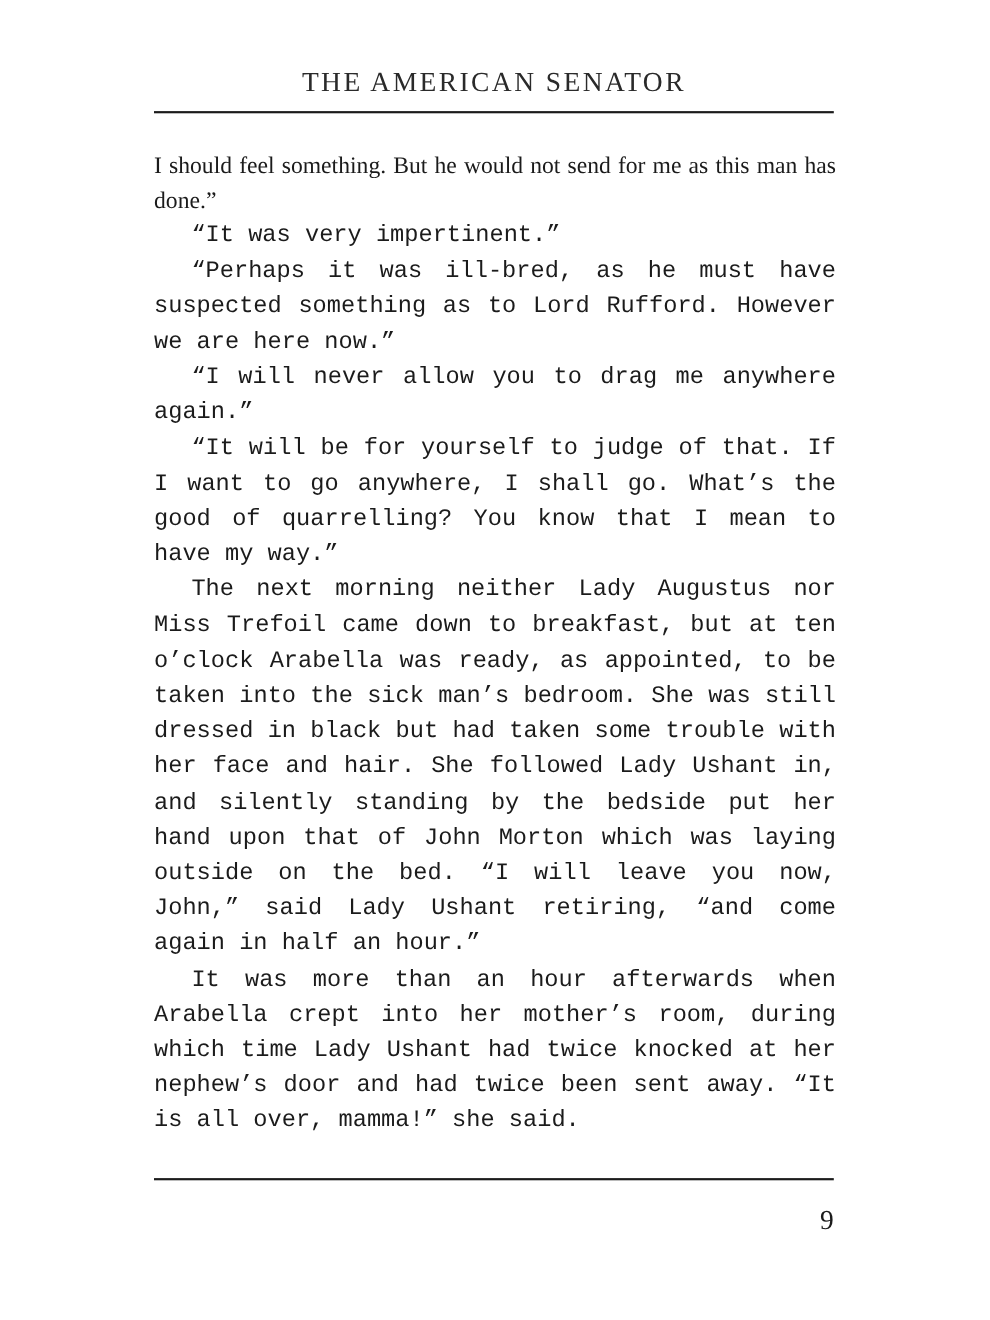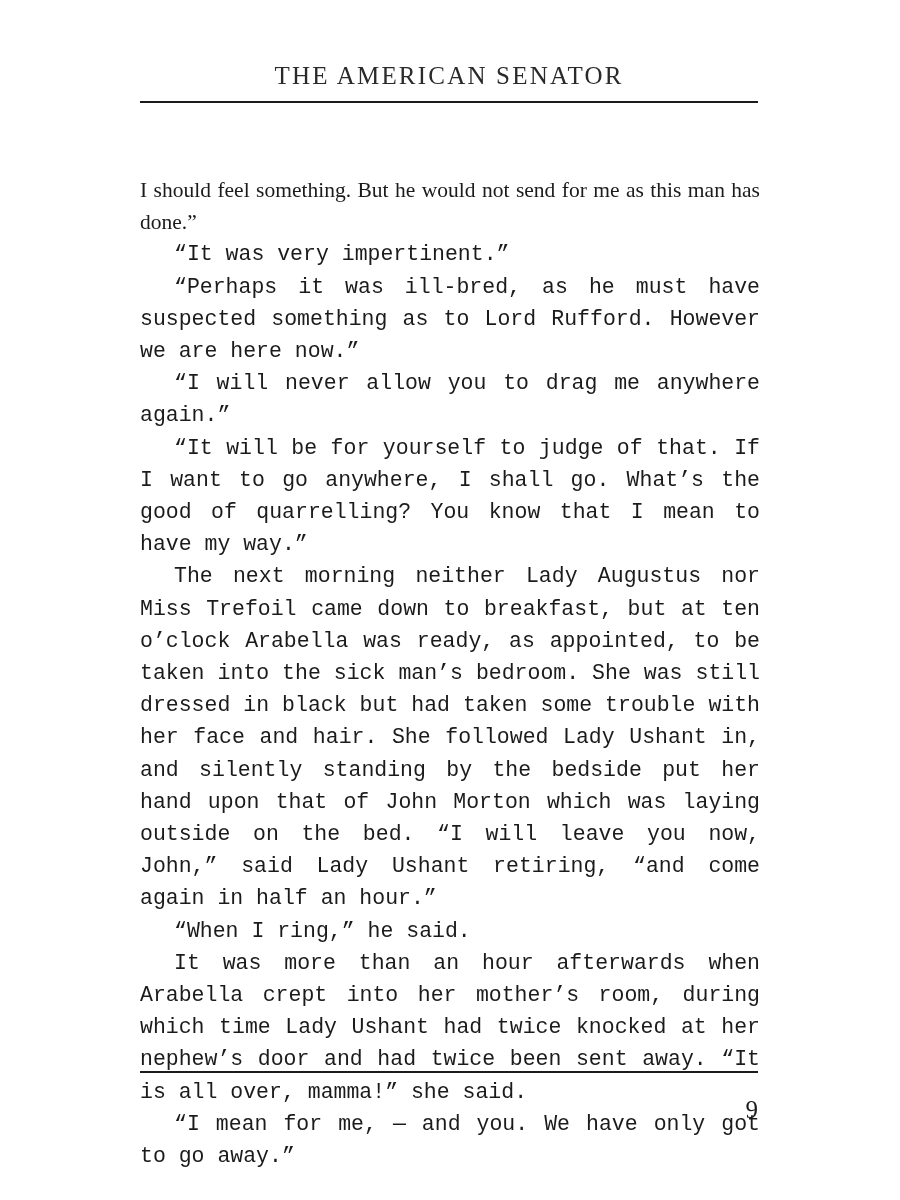--- a/index.html
+++ b/index.html
@@ -53,21 +53,20 @@
   .body-text {
     position: absolute;
     top: 134px;
     left: 140px;
     width: 620px;
     font-size: 21.5px;
     line-height: 32.2px;
     text-align: justify;
     text-justify: inter-word;
     hyphens: manual;
-    margin-top: 40px;
   }
   .body-text p {
     margin: 0;
     text-indent: 0;
   }
   .body-text p.indent {
     text-indent: 34px;
     font-family: Liberation Mono, monospace;
   }
   .body-text p:last-child {
@@ -92,22 +91,20 @@
 
   <div class="rule-top"></div>
 
   <div class="body-text">
     <p>I should feel something. But he would not send for me as this man has done.”</p>
     <p class="indent">“It was very impertinent.”</p>
     <p class="indent">“Perhaps it was ill-bred, as he must have suspected something as to Lord Rufford. However we are here now.”</p>
     <p class="indent">“I will never allow you to drag me anywhere again.”</p>
     <p class="indent">“It will be for yourself to judge of that. If I want to go anywhere, I shall go. What’s the good of quarrelling? You know that I mean to have my way.”</p>
     <p class="indent">The next morning neither Lady Augustus nor Miss Trefoil came down to breakfast, but at ten o’clock Arabella was ready, as appointed, to be taken into the sick man’s bedroom. She was still dressed in black but had taken some trouble with her face and hair. She followed Lady Ushant in, and silently standing by the bedside put her hand upon that of John Morton which was laying outside on the bed. “I will leave you now, John,” said Lady Ushant retiring, “and come again in half an hour.”</p>
-    <p class="indent">“When I ring,” he said.</p>
     <p class="indent">It was more than an hour afterwards when Arabella crept into her mother’s room, during which time Lady Ushant had twice knocked at her nephew’s door and had twice been sent away. “It is all over, mamma!” she said.</p>
-    <p class="indent">“I mean for me, — and you. We have only got to go away.”</p>
   </div>
 
   <div class="rule-bottom"></div>
 
   <div class="folio">9</div>
 
 </div>
 
 </body></html>

